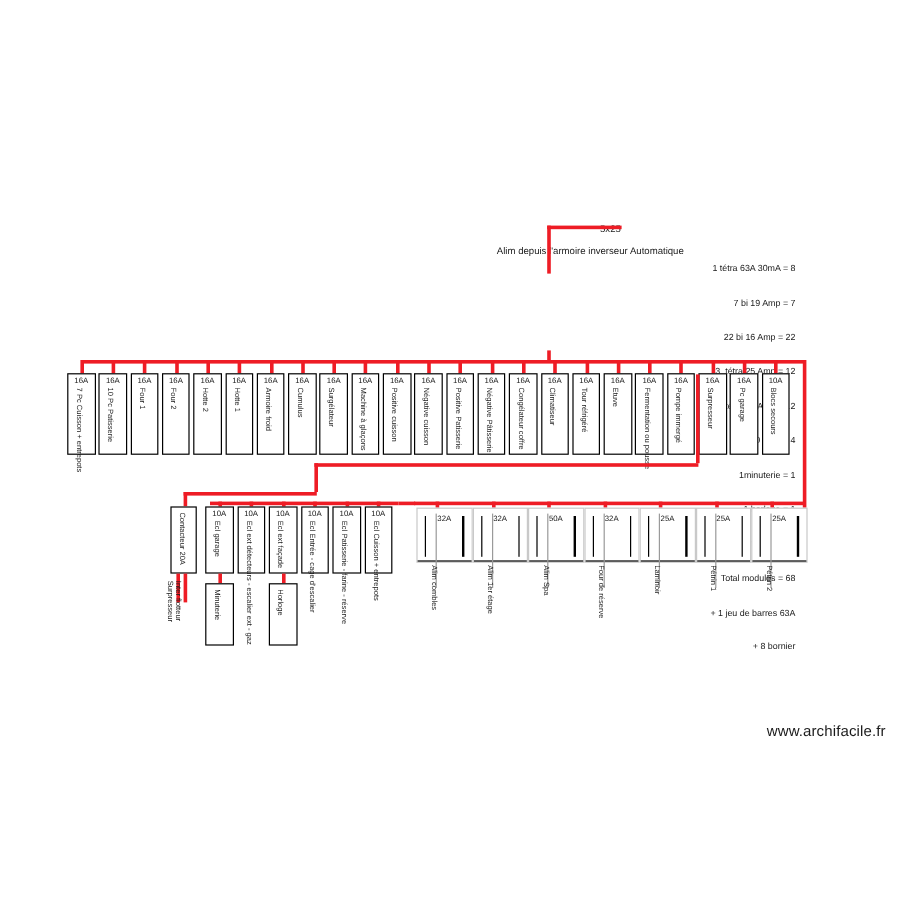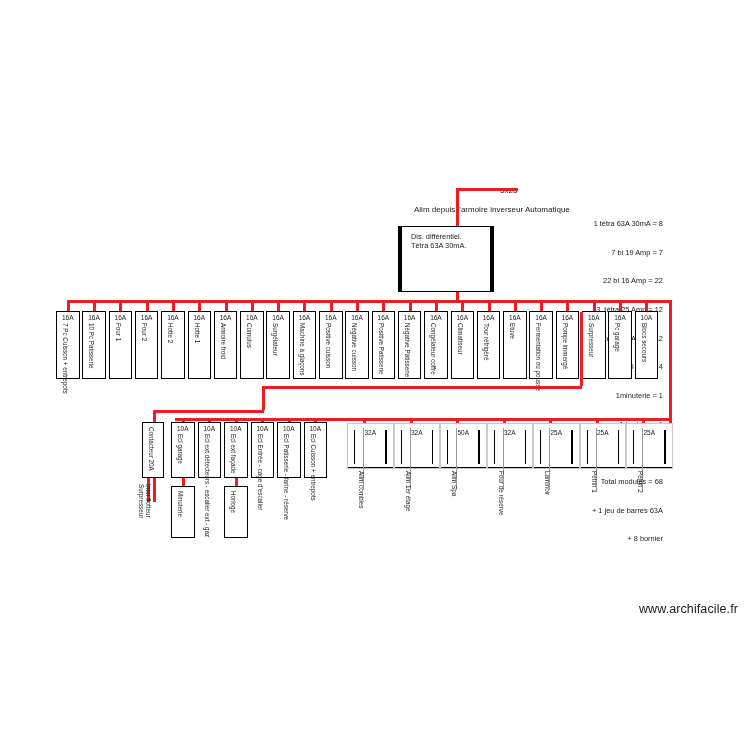--- a/index.html
+++ b/index.html
@@ -170,24 +170,20 @@
 <body>
 
 <div id="canvas">
 
   <div class="txt sz8" style="left:500px; top:186px;">5x25</div>
   <div class="txt sz8" style="left:414px; top:205px;">Alim depuis l'armoire inverseur Automatique</div>
 
   <div class="wire-h thick" style="left:456px; top:188px; width:62px;"></div>
   <div class="wire-v thick" style="left:456px; top:188px; height:40px;"></div>
 
-  <div id="main-breaker">
-    <div class="mb-label">Dis. différentiel.</div>
-    <div class="mb-label" style="top:14px;">Tétra 63A 30mA.</div>
-  </div>
 
   <div class="wire-v thick" style="left:456px; top:292px; height:9px;"></div>
 
   <div id="legend">
     <div>1 tétra 63A 30mA = 8</div>
     <div>7 bi 19 Amp = 7</div>
     <div>22 bi 16 Amp = 22</div>
     <div>3  tétra 25 Amp = 12</div>
     <div>3  tétra 32 Amp = 12</div>
     <div>1  tétra 50 Amp = 4</div>

